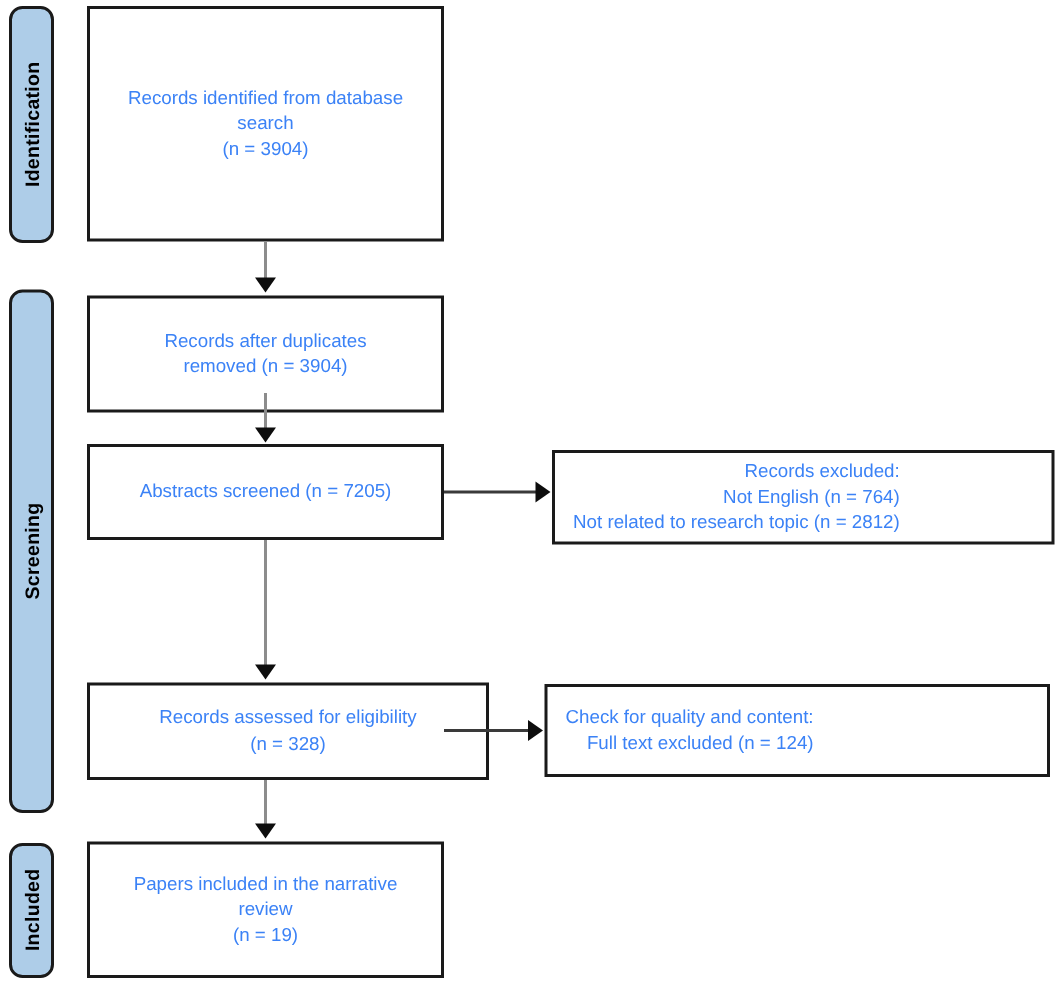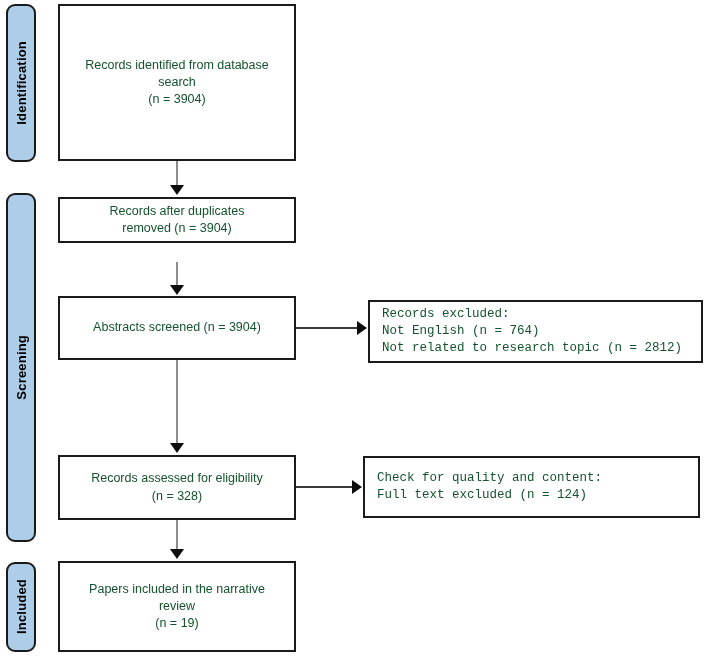--- a/index.html
+++ b/index.html
@@ -54,31 +54,30 @@
     box-sizing: border-box;
     display: flex;
     align-items: center;
     justify-content: center;
     padding: 4px 8px;
   }
   .box-text {
     font-size: 12.5px;
     line-height: 1.38;
     text-align: center;
-    color: #14532d;
+    color: #3b82f6;
     white-space: pre-line;
   }
   .box.align-left {
     justify-content: flex-start;
     padding-left: 12px;
   }
   .box.align-left .box-text {
-    text-align: left;
+    text-align: right;
     white-space: pre-line;
-    font-family: Liberation Mono, monospace;
   }
 
   
   .conn-v {
     position: absolute;
     width: 2px;
     background: #8c8c8c;
   }
   .conn-h {
     position: absolute;
@@ -121,45 +120,45 @@
 
   <div class="box" style="left:58px; top:4px; width:238px; height:157px;">
     <span class="box-text">Records identified from database
 search
 (n = 3904)</span>
   </div>
 
   <div class="conn-v" style="left:176px; top:161px; height:26px;"></div>
   <div class="arrow-down" style="left:170px; top:185px;"></div>
 
-  <div class="box" style="left:58px; top:197px; width:238px; height:46px;">
+  <div class="box" style="left:58px; top:197px; width:238px; height:78px;">
     <span class="box-text">Records after duplicates
 removed (n = 3904)</span>
   </div>
 
   <div class="conn-v" style="left:176px; top:262px; height:25px;"></div>
   <div class="arrow-down" style="left:170px; top:285px;"></div>
 
   <div class="box" style="left:58px; top:296px; width:238px; height:64px;">
-    <span class="box-text">Abstracts screened (n = 3904)</span>
+    <span class="box-text">Abstracts screened (n = 7205)</span>
   </div>
 
   <div class="conn-h" style="left:296px; top:327px; width:62px;"></div>
   <div class="arrow-right" style="left:357px; top:321px;"></div>
 
   <div class="box align-left" style="left:368px; top:300px; width:335px; height:63px;">
     <span class="box-text">Records excluded:
         Not English (n = 764)
         Not related to research topic (n = 2812)</span>
   </div>
 
   <div class="conn-v" style="left:176px; top:360px; height:84px;"></div>
   <div class="arrow-down" style="left:170px; top:443px;"></div>
 
-  <div class="box" style="left:58px; top:455px; width:238px; height:65px;">
+  <div class="box" style="left:58px; top:455px; width:268px; height:65px;">
     <span class="box-text">Records assessed for eligibility
 (n = 328)</span>
   </div>
 
   <div class="conn-h" style="left:296px; top:486px; width:57px;"></div>
   <div class="arrow-right" style="left:352px; top:480px;"></div>
 
   <div class="box align-left" style="left:363px; top:456px; width:337px; height:62px;">
     <span class="box-text">Check for quality and content:
         Full text excluded (n = 124)</span>

